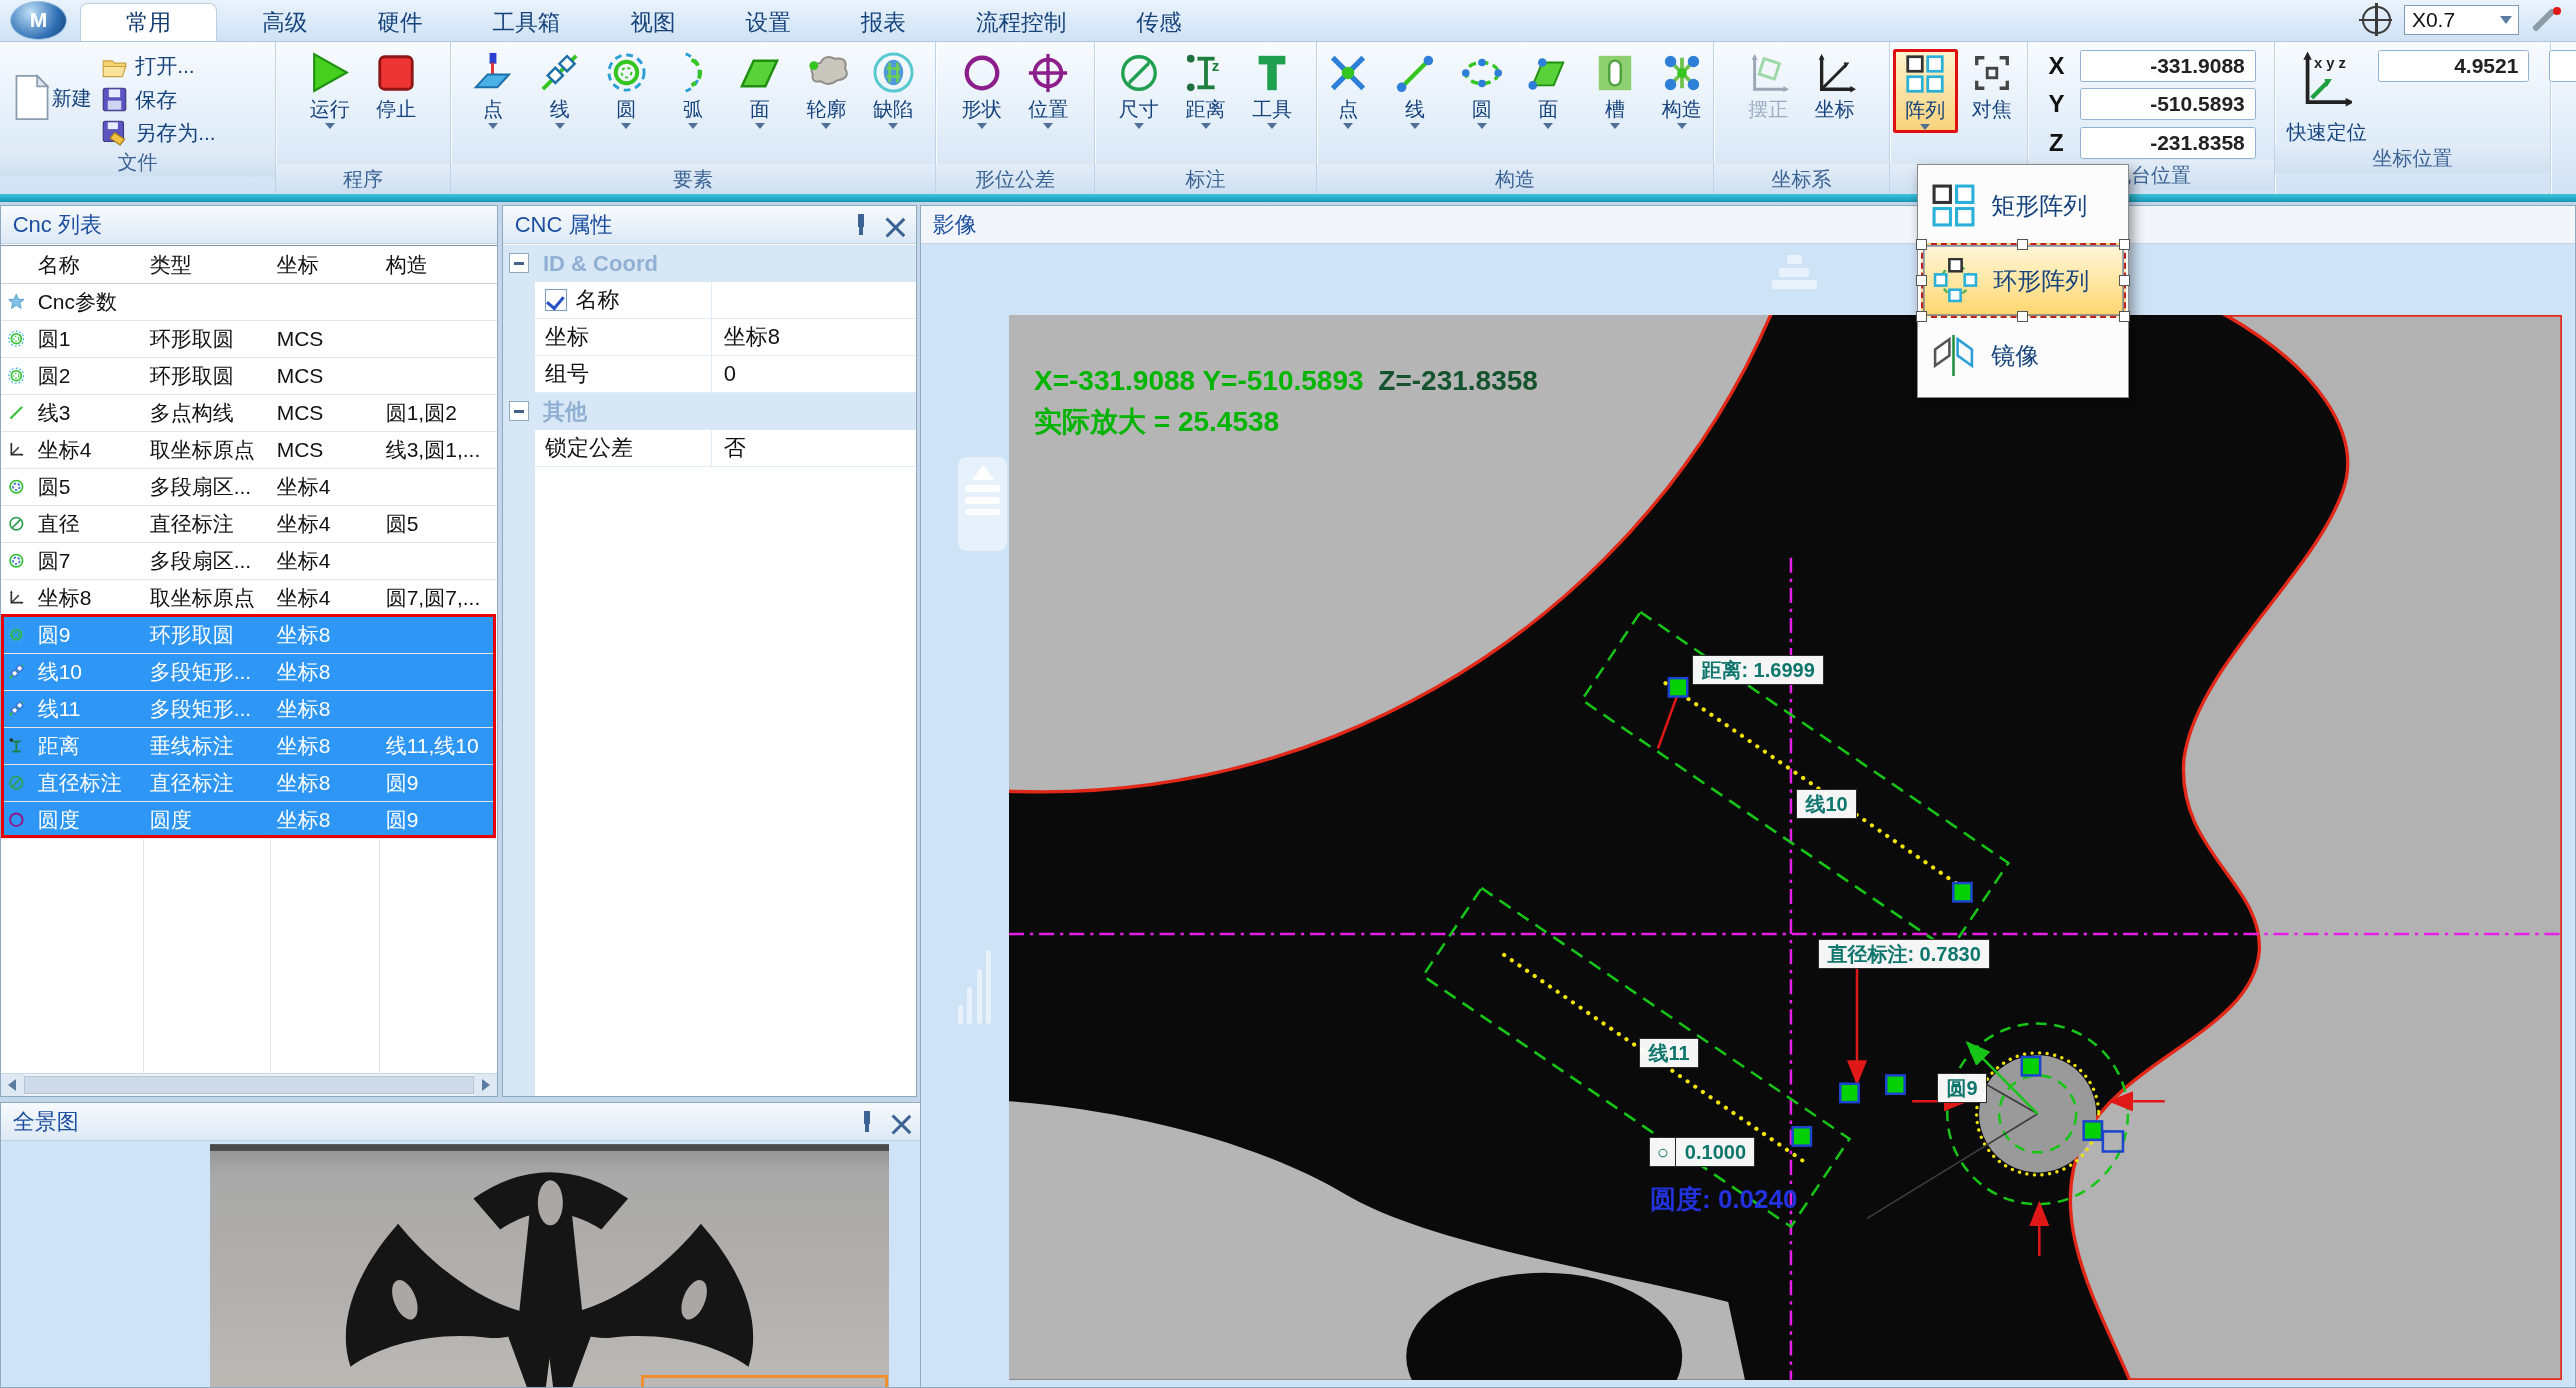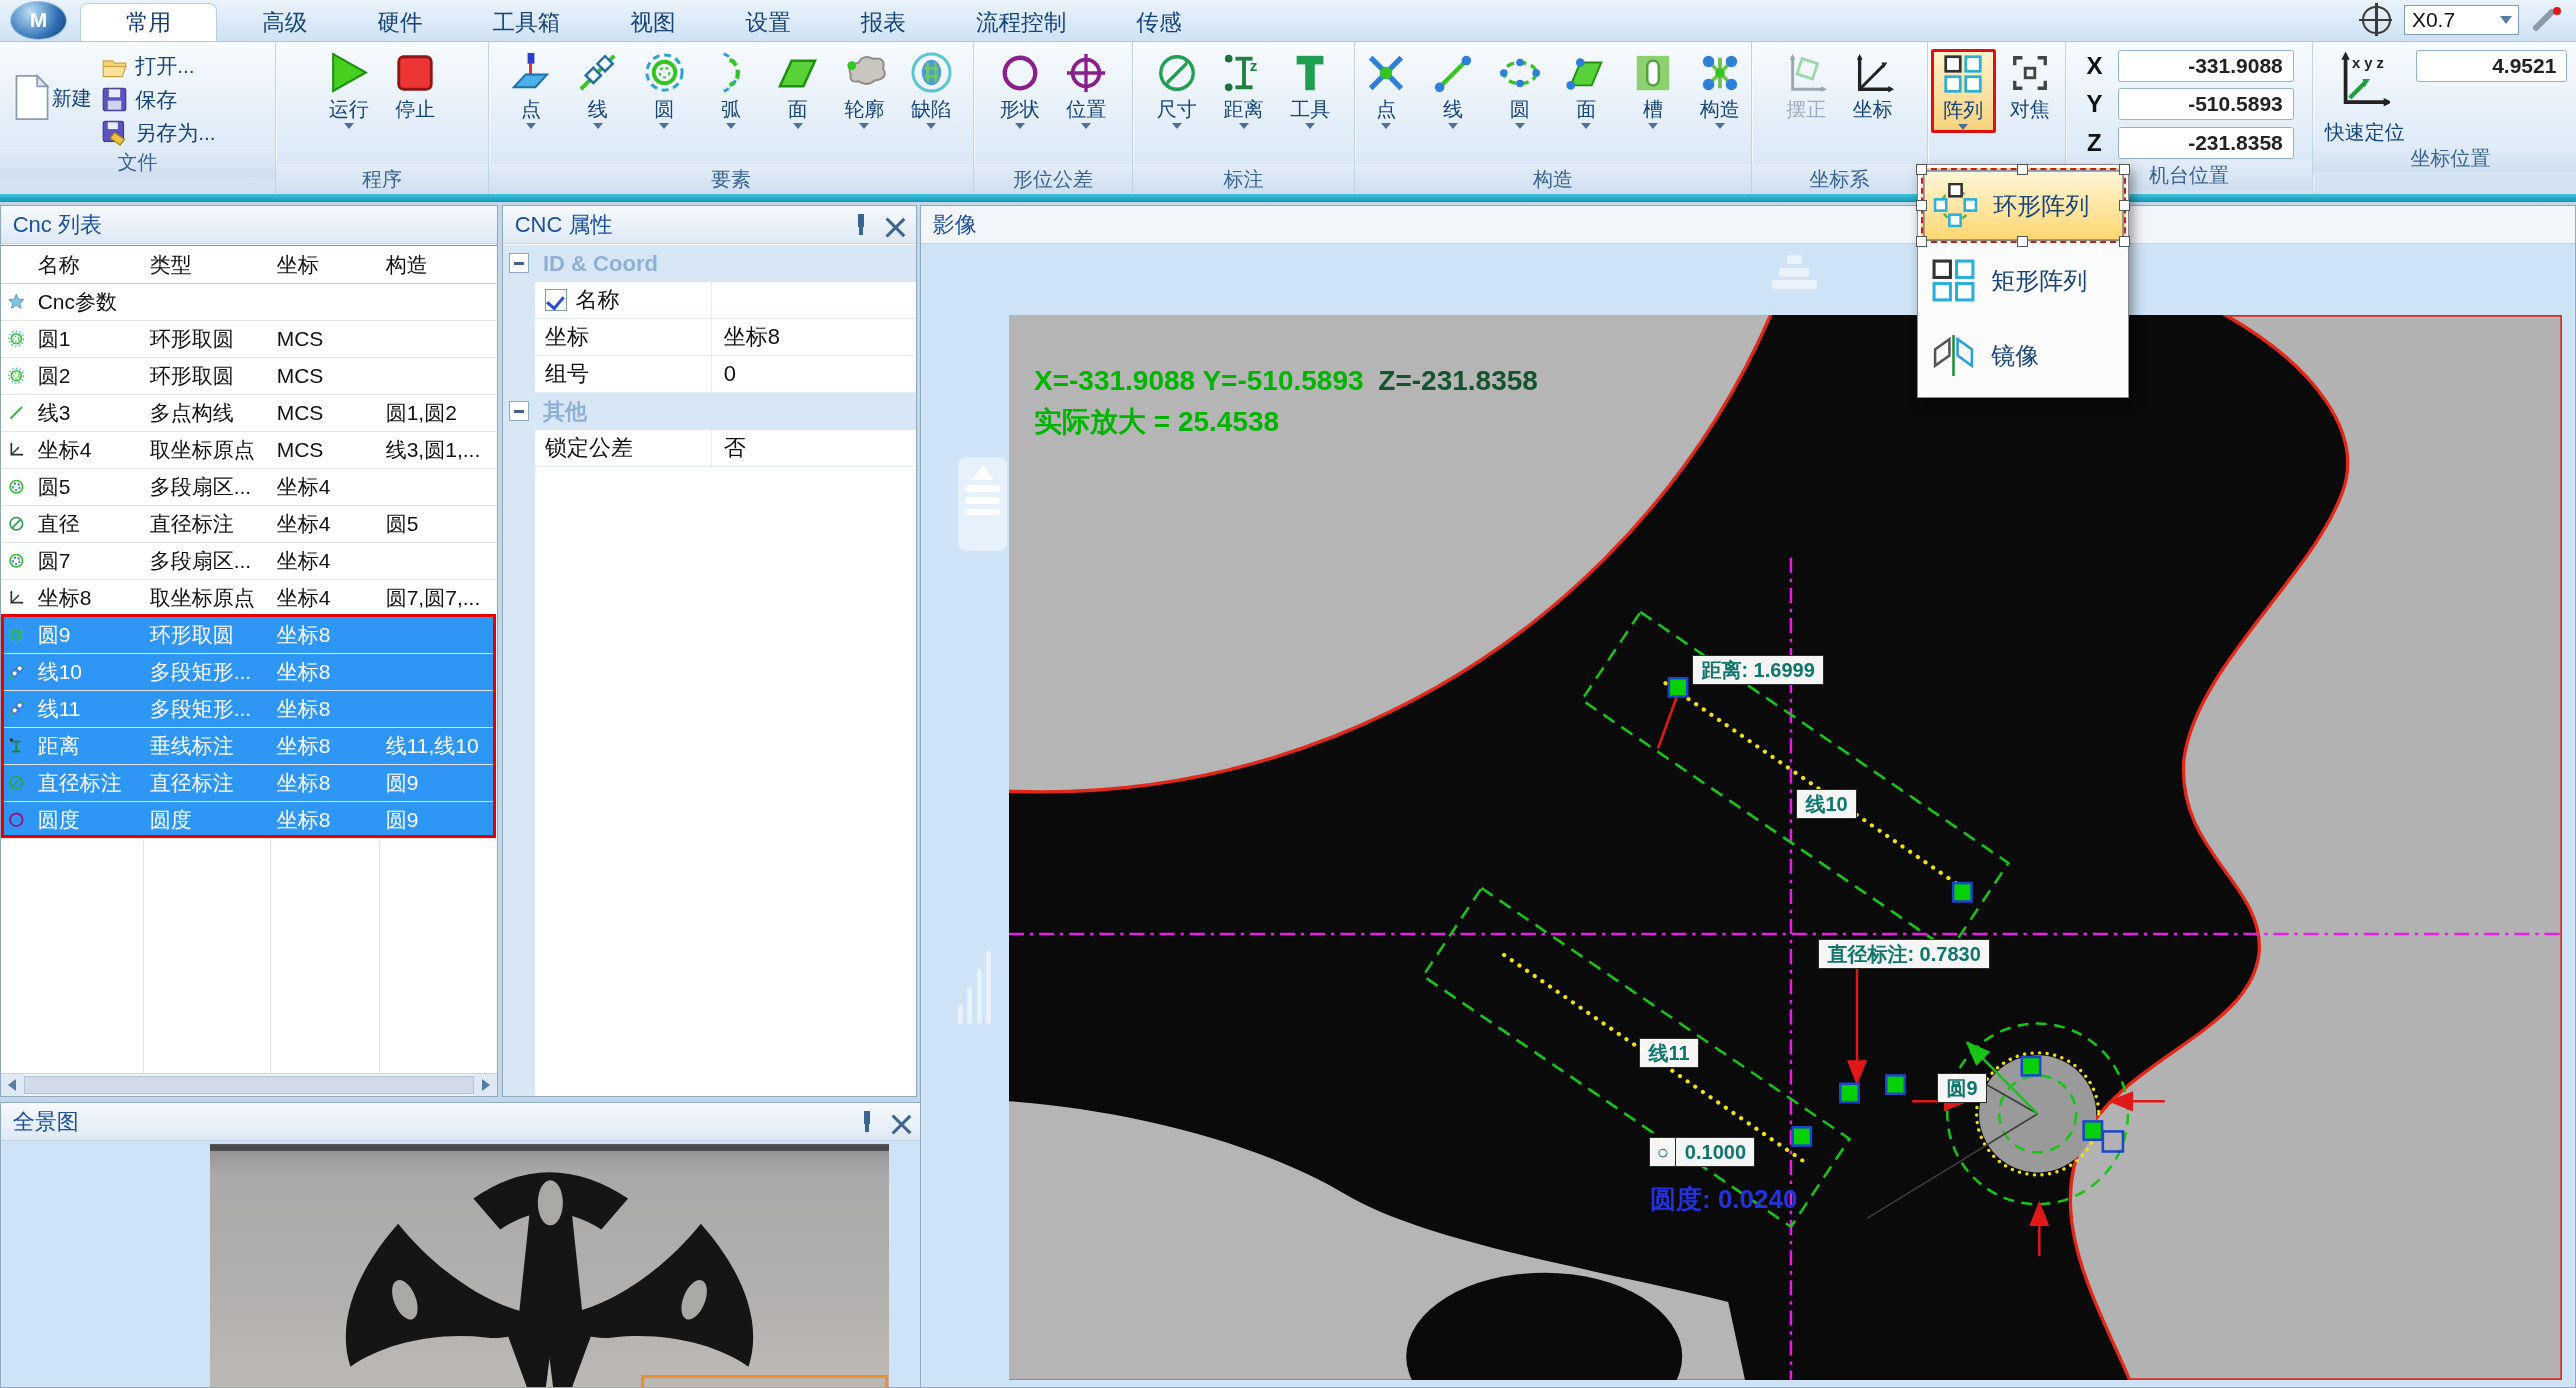--- a/index.html
+++ b/index.html
@@ -212,21 +212,21 @@
                 <rect x="6" y="3" width="9" height="6" fill="#e8ecff"></rect>
                 <path d="M12 12l9 6-4 5-9-6z" fill="#f0c040" stroke="#a07818"></path>
               </svg>
             </span>
             <span>另存为...</span>
           </div>
         </div>
       </div>
       <div class="rib-cap">文件</div>
     </div>
-    <div class="rib-group" style="width: 213px;">
+    <div class="rib-group" style="width: 175px;">
       <div class="rib-body">
         <div class="rib-item">
           <span class="ric">
             <svg viewBox="0 0 44 44" width="45" height="45">
               <path d="M7 4 L39 22 L7 40 Z" fill="#46cf1f" stroke="#1f8f10" stroke-width="2"></path>
             </svg>
           </span>
           <span class="ril">运行</span>
           <span class="ria"></span>
         </div>
@@ -538,20 +538,31 @@
           <div class="vbox">-2.7923</div>
           <div class="vbox">0.0083</div>
         </div>
       </div>
       <div class="rib-cap">坐标位置</div>
     </div>
   </div>
 <div id="ribbon-underline"></div>
 
 <div id="array-menu">
+    <div class="am-item">
+      <span class="ami">
+        <svg viewBox="0 0 44 44" width="45" height="45">
+          <rect x="3" y="3" width="16" height="16" fill="#fff" stroke="#333" stroke-width="3"></rect>
+          <rect x="25" y="3" width="16" height="16" fill="#fff" stroke="#2ab0d8" stroke-width="3"></rect>
+          <rect x="3" y="25" width="16" height="16" fill="#fff" stroke="#2ab0d8" stroke-width="3"></rect>
+          <rect x="25" y="25" width="16" height="16" fill="#fff" stroke="#2ab0d8" stroke-width="3"></rect>
+        </svg>
+      </span>
+      <span>矩形阵列</span>
+    </div>
     <div class="am-item hl">
       <span class="ami">
         <svg viewBox="0 0 44 44" width="45" height="45">
           <circle cx="22" cy="22" r="14" fill="none" stroke="#59b459" stroke-width="2.5" stroke-dasharray="5 5"></circle>
           <rect x="16" y="1" width="12" height="12" fill="#fff" stroke="#333" stroke-width="2.5"></rect>
           <rect x="2" y="16" width="11" height="11" fill="#fff" stroke="#2ab0d8" stroke-width="2.5"></rect>
           <rect x="31" y="16" width="11" height="11" fill="#fff" stroke="#2ab0d8" stroke-width="2.5"></rect>
           <rect x="16" y="31" width="11" height="11" fill="#fff" stroke="#2ab0d8" stroke-width="2.5"></rect>
         </svg>
       </span>
@@ -561,31 +572,20 @@
       <span class="handle" style="left: -6.7px; top: calc(100% - 5px);"></span>
       <span class="handle" style="left: calc(50% - 5.9px); top: -6.7px;"></span>
       <span class="handle" style="left: calc(50% - 5.9px); top: calc(100% - 5px);"></span>
       <span class="handle" style="left: calc(100% - 5px); top: -6.7px;"></span>
       <span class="handle" style="left: calc(100% - 5px); top: calc(50% - 5.9px);"></span>
       <span class="handle" style="left: calc(100% - 5px); top: calc(100% - 5px);"></span>
     </div>
     <div class="am-item">
       <span class="ami">
         <svg viewBox="0 0 44 44" width="45" height="45">
-          <rect x="3" y="3" width="16" height="16" fill="#fff" stroke="#333" stroke-width="3"></rect>
-          <rect x="25" y="3" width="16" height="16" fill="#fff" stroke="#2ab0d8" stroke-width="3"></rect>
-          <rect x="3" y="25" width="16" height="16" fill="#fff" stroke="#2ab0d8" stroke-width="3"></rect>
-          <rect x="25" y="25" width="16" height="16" fill="#fff" stroke="#2ab0d8" stroke-width="3"></rect>
-        </svg>
-      </span>
-      <span>矩形阵列</span>
-    </div>
-    <div class="am-item">
-      <span class="ami">
-        <svg viewBox="0 0 44 44" width="45" height="45">
           <line x1="22" y1="2" x2="22" y2="42" stroke="#1f8f3f" stroke-width="2.5"></line>
           <path d="M4 32 L18 22 V6 L4 16 Z" fill="#fff" stroke="#555" stroke-width="2.5"></path>
           <path d="M26 6 L40 16 V32 L26 22 Z" fill="none" stroke="#2d9fd8" stroke-width="2.5"></path>
         </svg>
       </span>
       <span>镜像</span>
     </div>
   </div>
 
 <div class="panel" id="list-panel">

